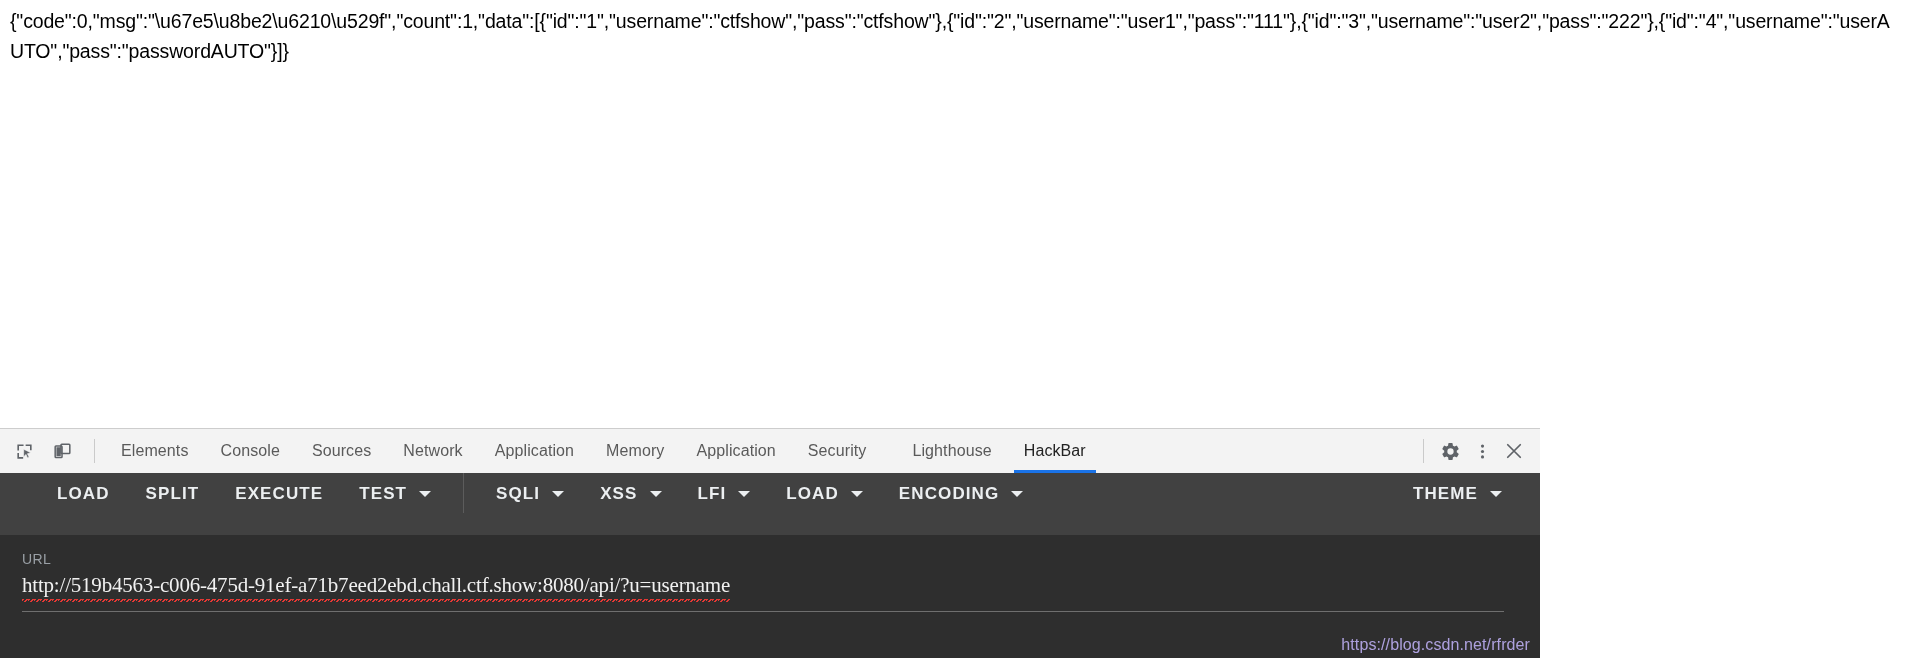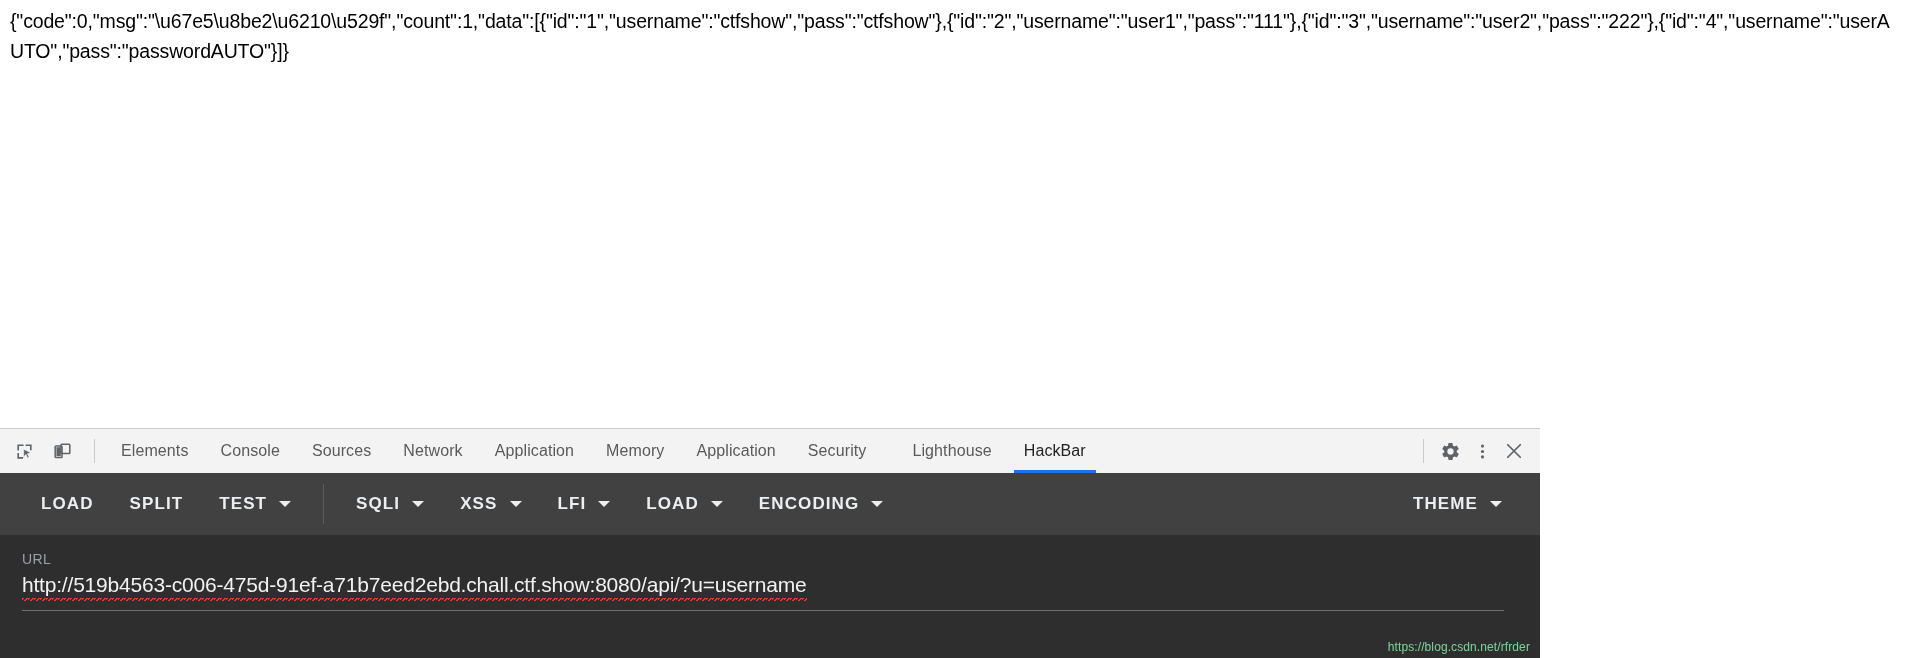--- a/index.html
+++ b/index.html
@@ -124,23 +124,22 @@
     background: #cacaca;
     height: 24px;
     margin: 0 8px 0 4px;
   }
 
   
   #hackbar-toolbar {
     height: 62px;
     background: #414141;
     display: flex;
-    align-items: center;
     flex: 0 0 auto;
-    padding-left: 23px;
+    padding-left: 39px;
     padding-right: 20px;
   }
 
   .hb-btn {
     display: flex;
     align-items: center;
     gap: 12px;
     padding: 0 18px;
     height: 42px;
     color: #eceff1;
@@ -187,42 +186,42 @@
   .url-field-wrap {
     position: relative;
     border-bottom: 1px solid #6f6f6f;
     padding-bottom: 9px;
     margin-right: 4px;
   }
 
   .url-value {
     font-size: 21px;
     color: #f1f1f1;
-    font-family: Liberation Sans, sans-serif;
+    font-family: Liberation Serif, serif;
     letter-spacing: -0.2px;
     white-space: nowrap;
     position: relative;
     display: inline-block;
     background-image:
       repeating-linear-gradient(135deg,
         #e53935 0px, #e53935 1.6px,
         transparent 1.6px, transparent 3.2px);
     background-repeat: repeat-x;
     background-size: 6px 3px;
     background-position: left bottom;
     padding-bottom: 4px;
   }
 
   
   #watermark {
     position: absolute;
     right: 10px;
     bottom: 4px;
-    font-size: 12px;
-    color: #86efac;
+    font-size: 16px;
+    color: #c4b5fd;
     font-family: "Liberation Sans", "DejaVu Sans", sans-serif;
     letter-spacing: 0.1px;
     opacity: 0.85;
     white-space: nowrap;
   }
 </style>
 </head>
 <body>
 
 <div id="page-viewport">
@@ -308,20 +307,23 @@
   </div>
 
   <div id="hackbar-toolbar">
     <div class="hb-btn">
       <span>LOAD</span>
     </div>
     <div class="hb-btn">
       <span>SPLIT</span>
     </div>
     <div class="hb-btn">
+      <span>EXECUTE</span>
+    </div>
+    <div class="hb-btn">
       <span>TEST</span>
       <span class="caret"></span>
     </div>
 
     <div class="hb-divider"></div>
 
     <div class="hb-btn">
       <span>SQLI</span>
       <span class="caret"></span>
     </div>

